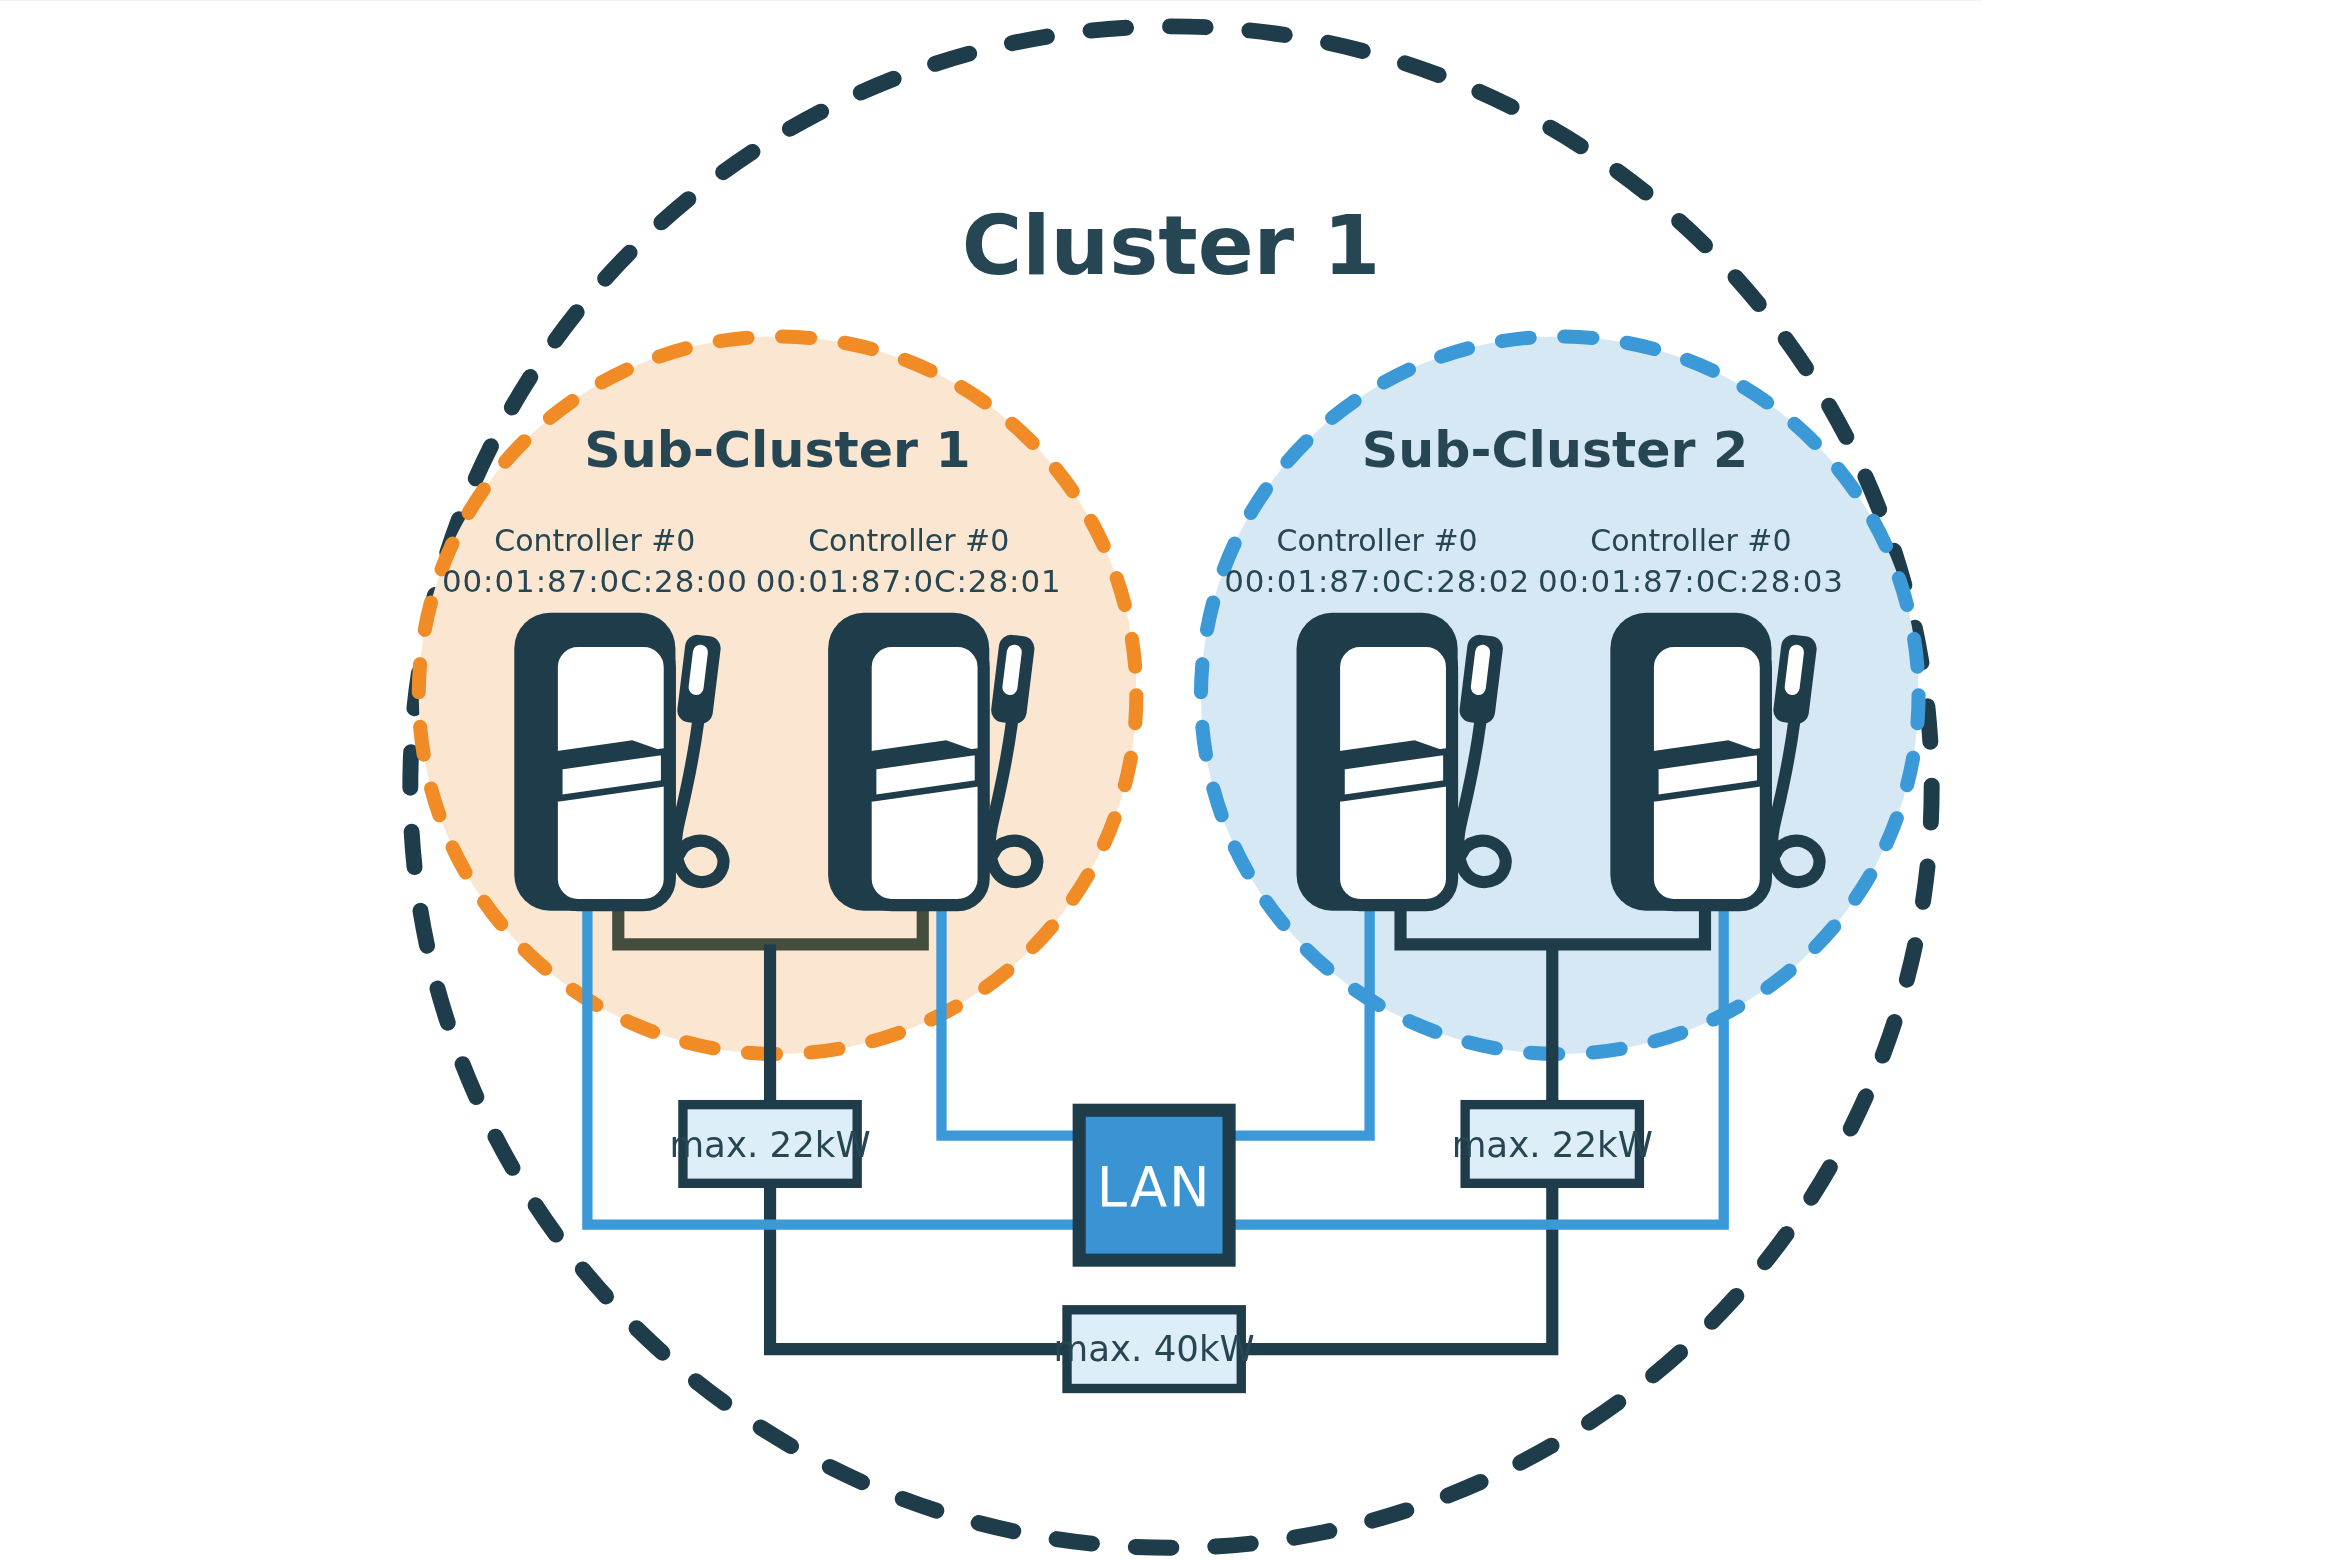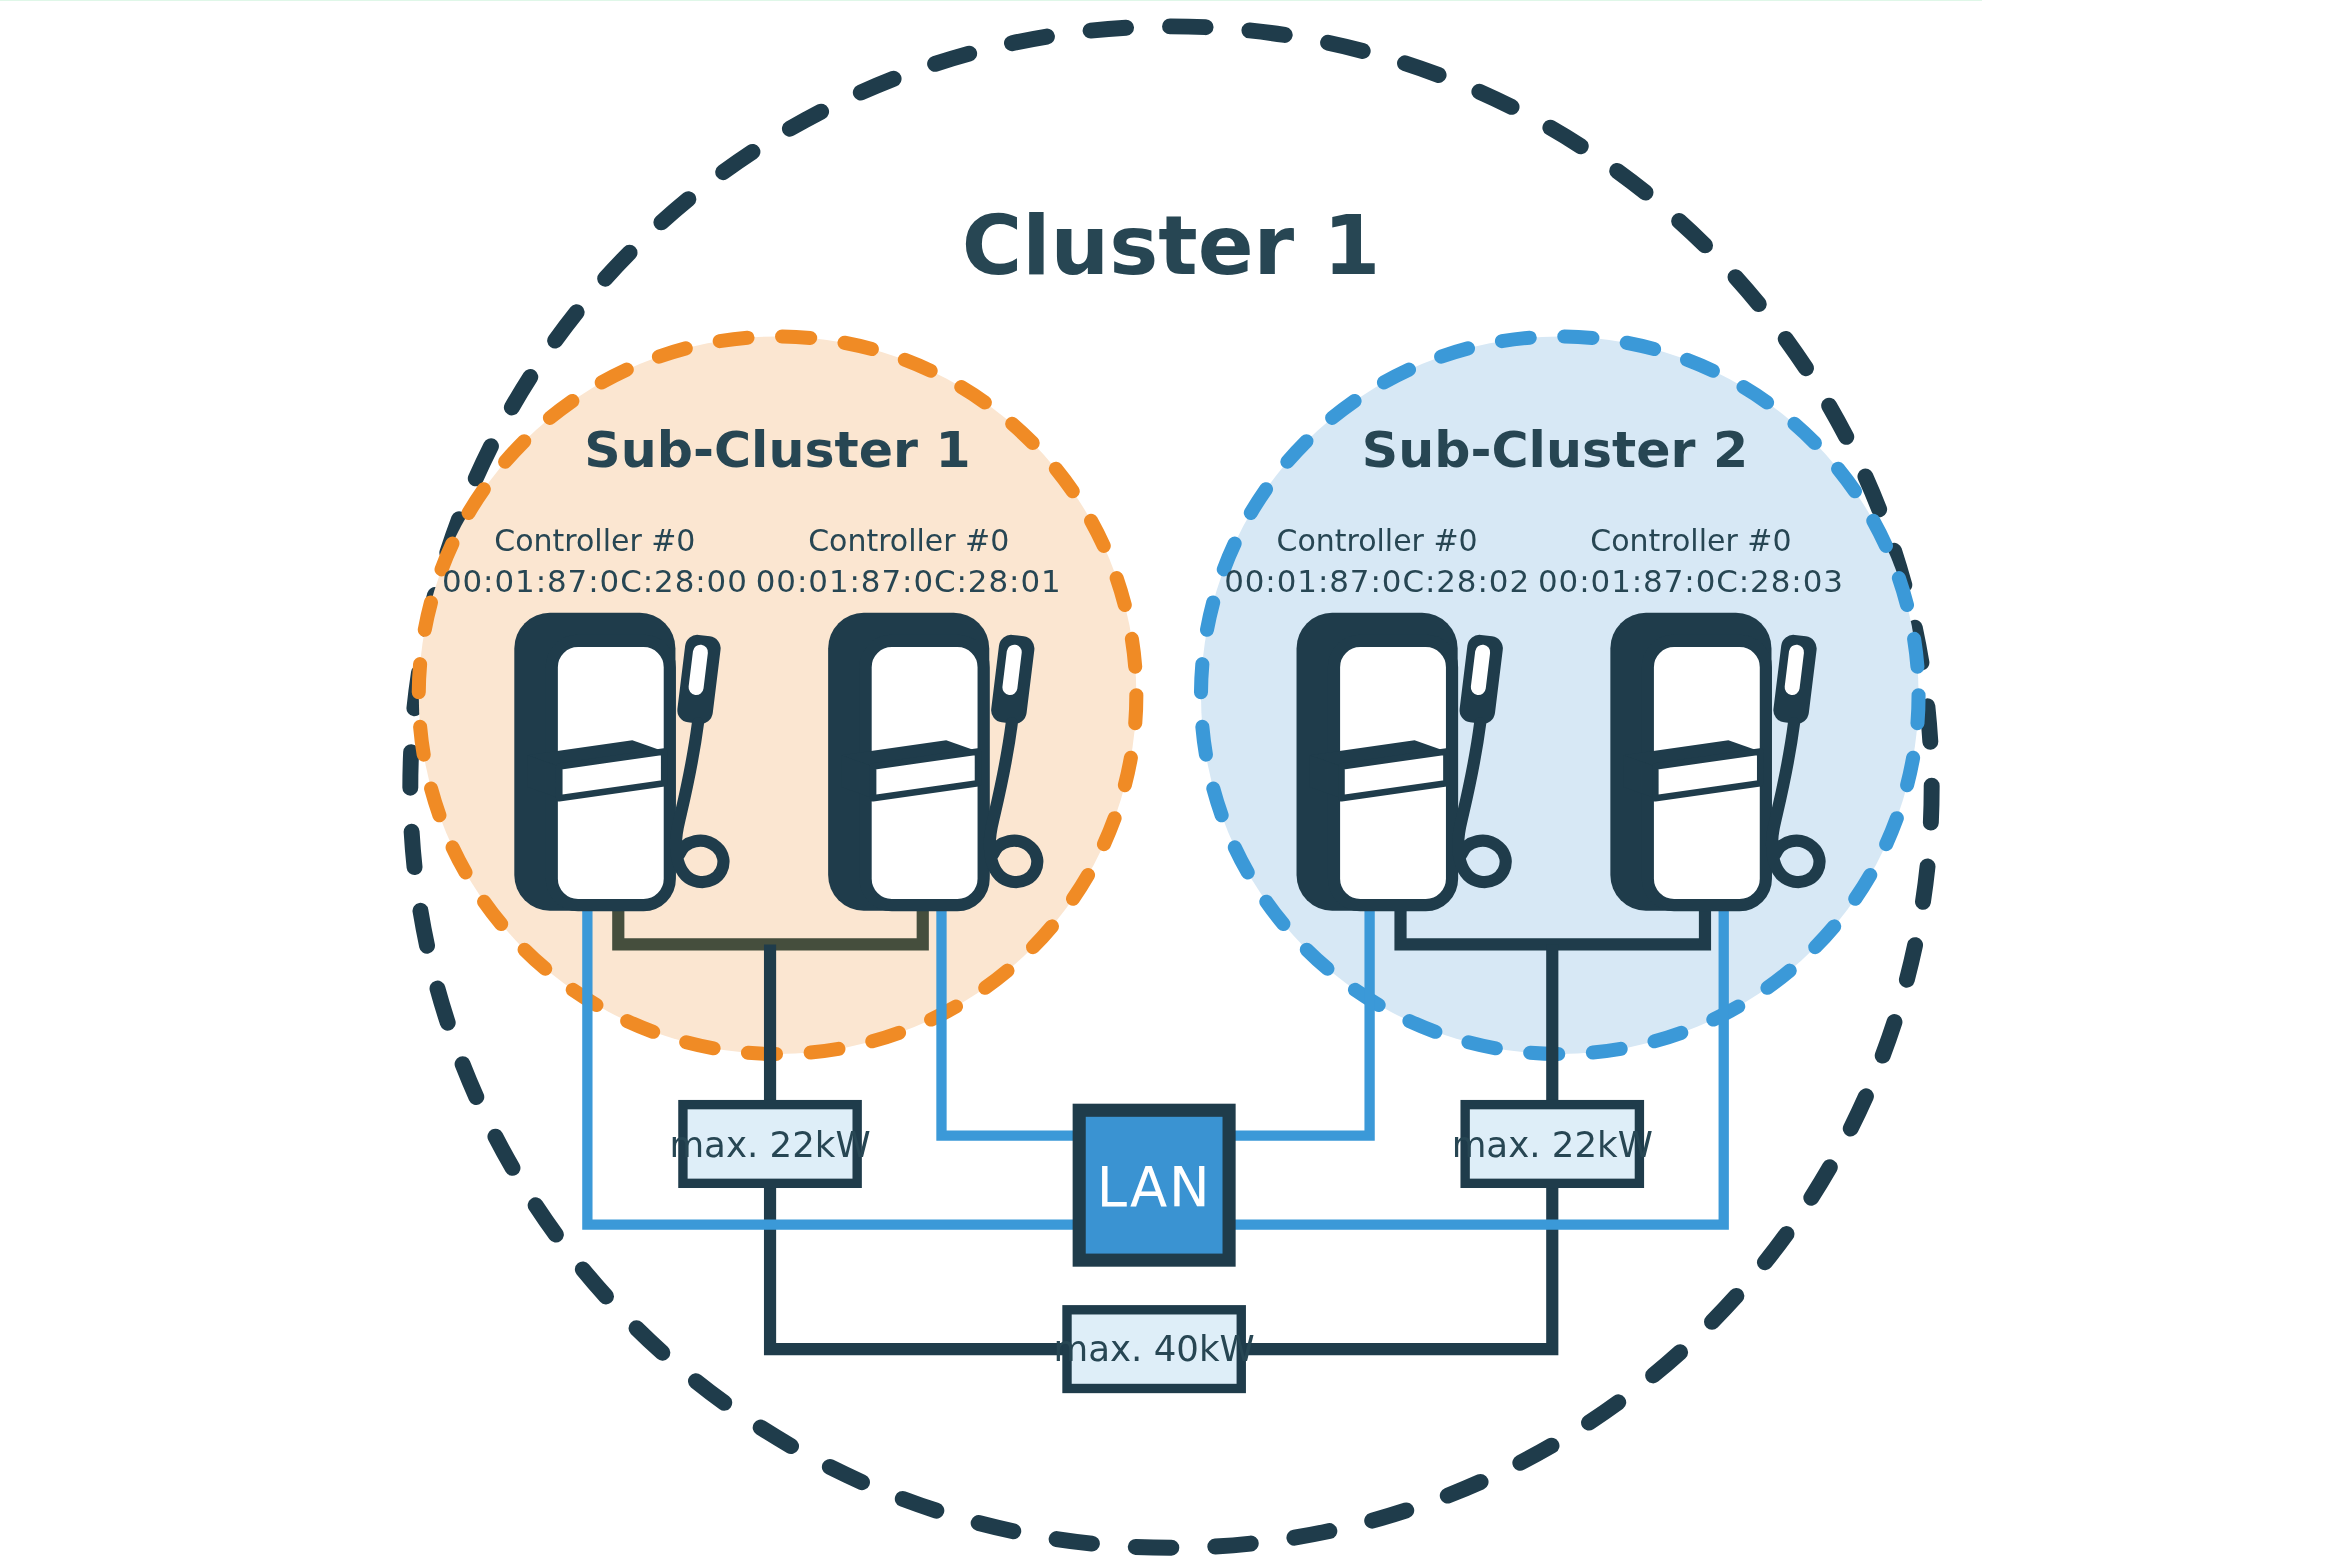--- a/index.html
+++ b/index.html
@@ -7,21 +7,21 @@
     --text:#274653;
     --blue:#3b99d8;
     --blue-fill:#d7e8f5;
     --orange:#f08b25;
     --orange-fill:#fbe6d1;
     --box-fill:#deeef8;
     --lan-fill:#3a93d2;
     --olive:#454e3d;
   }
   html,body{margin:0;padding:0;background:#ffffff;}
-  .canvas{width:1982px;height:1561px;position:relative;overflow:hidden;background:#22c55e;}
+  .canvas{width:1982px;height:1561px;position:relative;overflow:hidden;background:#a3a3a3;}
   svg{display:block;}
   text{font-family:"DejaVu Sans","Liberation Sans",sans-serif;fill:var(--text);}
   .title{font-size:88px;font-weight:bold;}
   .subtitle{font-size:54px;font-weight:bold;}
   .ctrl{font-size:32px;}
   .mac{font-size:33px;letter-spacing:1px;}
   .boxlabel{font-size:38px;}
   .lanlabel{font-size:58px;fill:#ffffff;letter-spacing:2px;}
 </style>
 </head>

